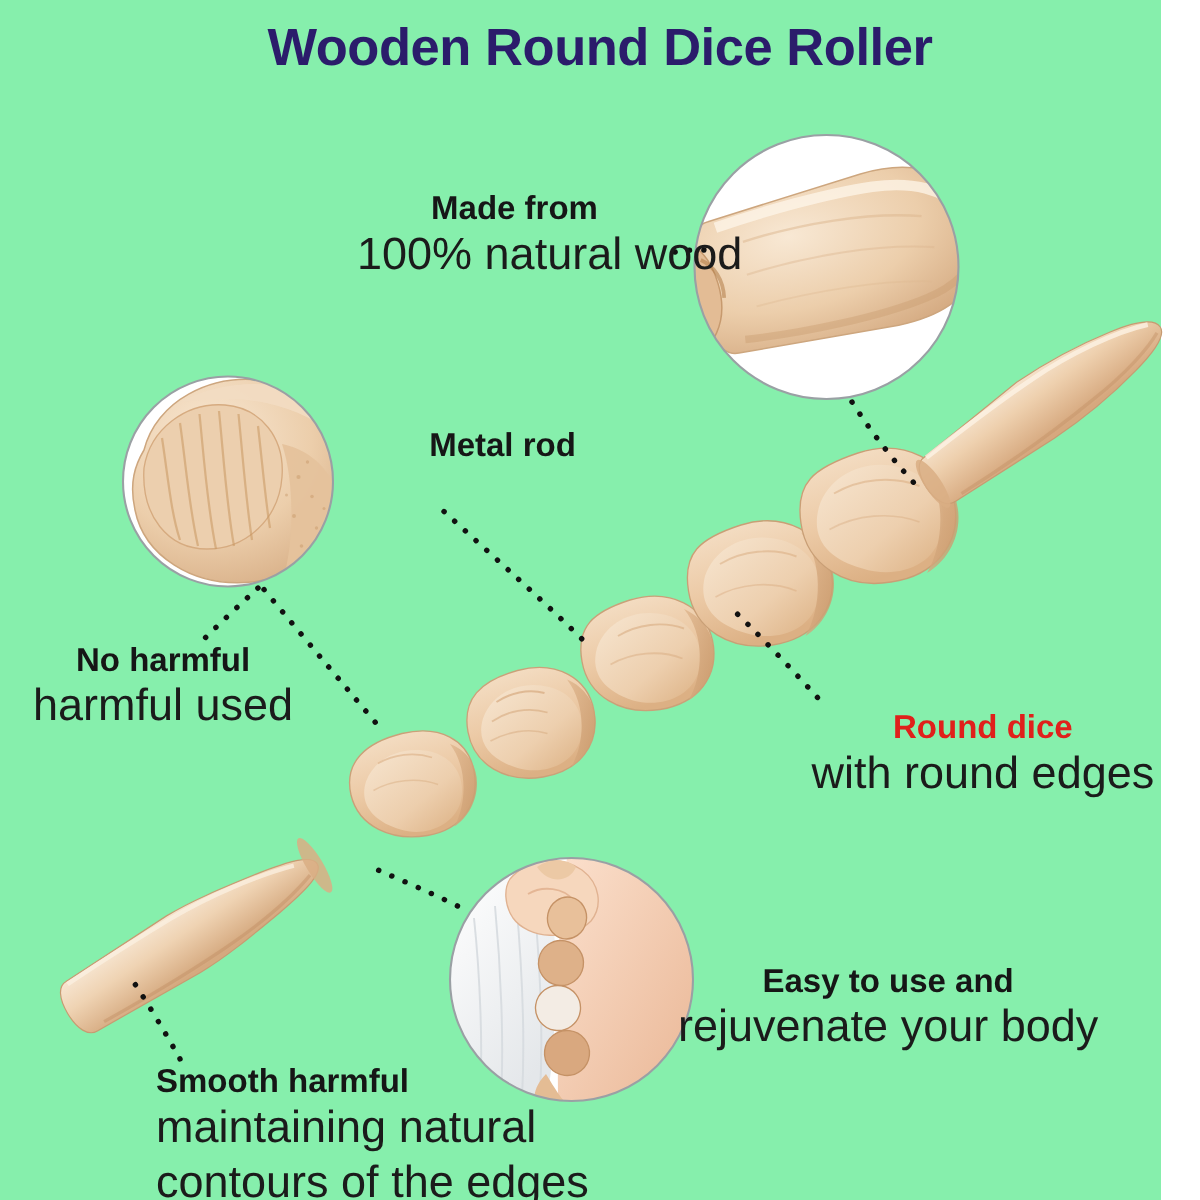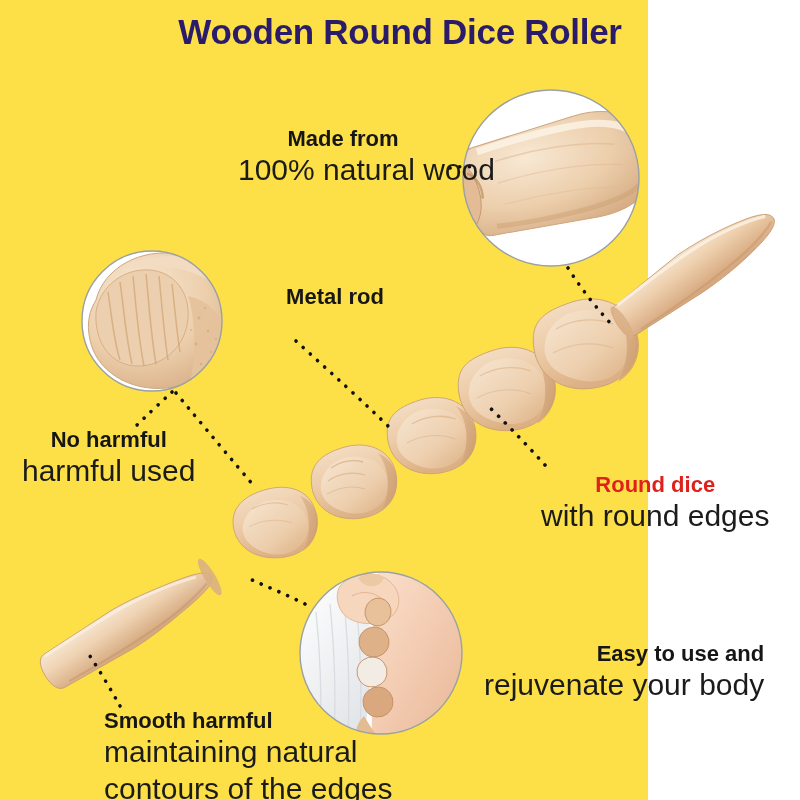--- a/index.html
+++ b/index.html
@@ -5,22 +5,22 @@
 <style>
   * { margin:0; padding:0; box-sizing:border-box; }
   html,body {
     width:800px; height:800px;
     background:#ffffff;
     font-family:"Liberation Sans", sans-serif;
     overflow:hidden;
   }
   #stage {
     position:relative;
-    width:648px; height:800px;
-    background:#fde047;
+    width:774px; height:800px;
+    background:#86efac;
   }
 
   
   #title {
     position:absolute;
     left:0; top:12px;
     width:800px;
     text-align:center;
     font-size:35px;
     font-weight:bold;
@@ -52,21 +52,21 @@
     font-weight:normal;
     font-size:30px;
     color:#1b1b1b;
     white-space:nowrap;
   }
 
   #co-made     { left:238px; top:126px; text-align:center; width:210px; }
   #co-metal    { left:245px; top:284px; text-align:center; width:180px; }
   #co-noharm   { left:22px;  top:427px; text-align:center; }
   #co-round    { left:541px; top:472px; text-align:center; }
-  #co-easy     { left:452px; top:641px; text-align:right;margin-left:32px; }
+  #co-easy     { left:452px; top:641px; text-align:center; }
   #co-smooth   { left:104px; top:708px; text-align:left; }
   #co-smooth .sub { line-height:1.22; }
 </style>
 </head>
 <body>
 
 <div id="stage">
 
   <div id="title">Wooden Round Dice Roller</div>
 

